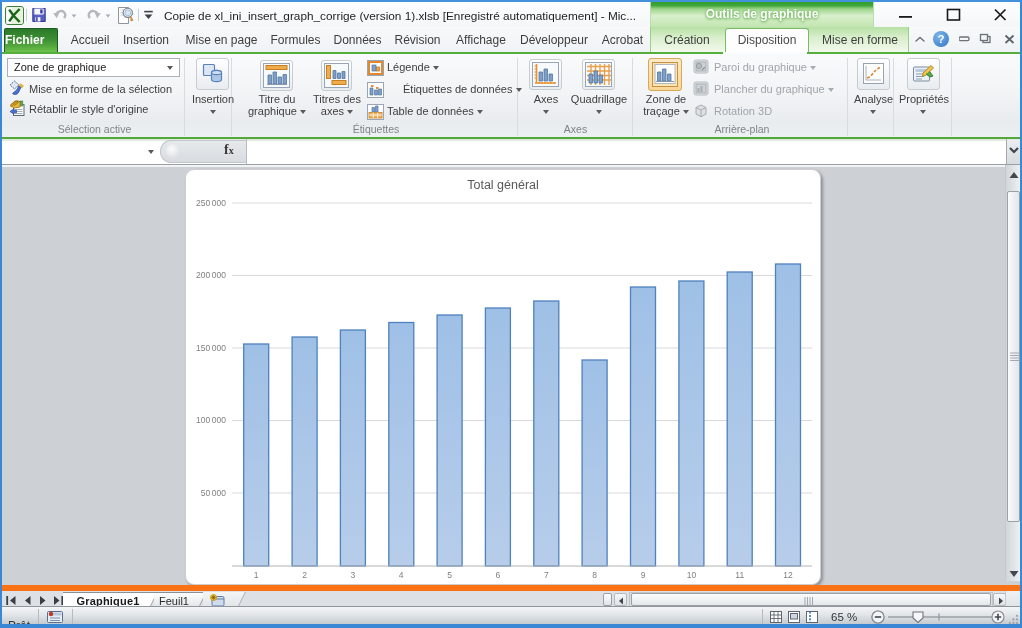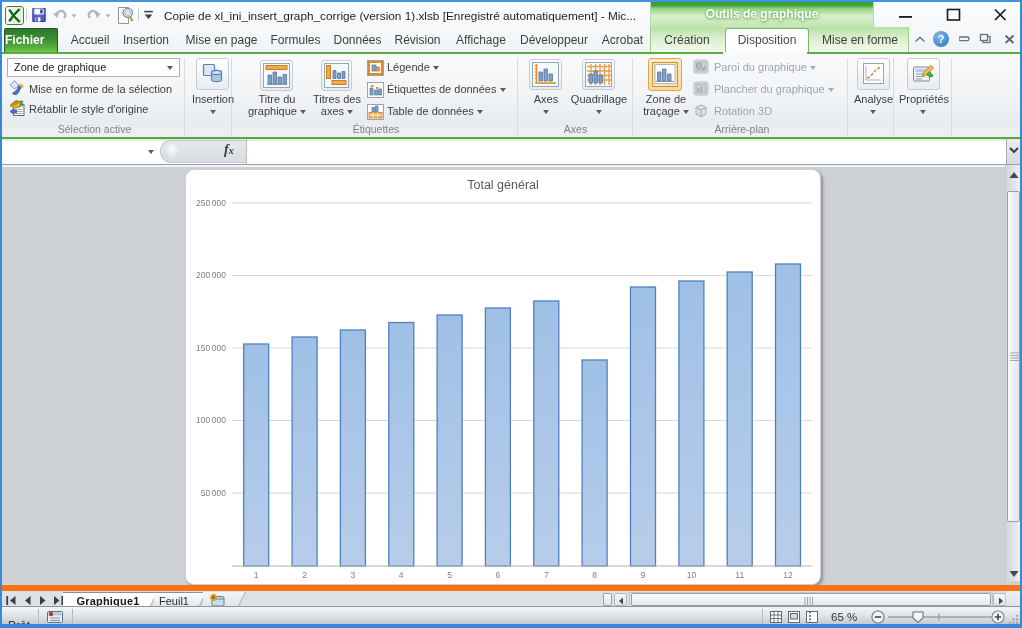--- a/index.html
+++ b/index.html
@@ -172,21 +172,21 @@
     <rect x="5" y="5" width="4" height="6" fill="#7d9fc9" stroke="#54779f" stroke-width="0.7"></rect>
     <rect x="9.5" y="7" width="3" height="4" fill="#e8a04c" stroke="#b2741f" stroke-width="0.7"></rect>
   </svg>
   <div class="abs btxt" style="left:385px;top:7px;text-align:left">Légende <span class="arrow-down" style="margin-bottom:1px"></span></div>
   <svg class="abs" style="left:365px;top:28px" width="17" height="16" viewBox="0 0 17 16">
     <rect x="0.5" y="0.5" width="16" height="15" fill="#fdfdfd" stroke="#97a5b6"></rect>
     <path d="M3 13 v-7 h3 v7z M7.5 13 v-5 h3 v5z M11.5 13 v-6 h3 v6z" fill="#7d9fc9" stroke="#54779f" stroke-width="0.7"></path>
     <rect x="4" y="3" width="2.5" height="2" fill="#e8883c"></rect>
       <rect x="9" y="5" width="2.5" height="2" fill="#e8883c"></rect>
   </svg>
-  <div class="abs btxt" style="left:385px;top:29px;text-align:center">Étiquettes de données <span class="arrow-down" style="margin-bottom:1px"></span></div>
+  <div class="abs btxt" style="left:401px;top:29px;text-align:center">Étiquettes de données <span class="arrow-down" style="margin-bottom:1px"></span></div>
   <svg class="abs" style="left:365px;top:50px" width="17" height="16" viewBox="0 0 17 16">
     <rect x="0.5" y="0.5" width="16" height="15" fill="#fdfdfd" stroke="#97a5b6"></rect>
     <path d="M5 8 v-4.5 h2.5 v4.5z M8.5 8 v-6 h2.5 v6z" fill="#7d9fc9" stroke="#54779f" stroke-width="0.7"></path>
     <rect x="2" y="8.5" width="13" height="5.5" fill="#f0b25c" stroke="#c77f22" stroke-width="0.8"></rect>
     <path d="M2 11 h13 M6.3 8.5 v5.5 M10.6 8.5 v5.5" stroke="#fff" stroke-width="0.8"></path>
   </svg>
   <div class="abs btxt" style="left:385px;top:51px;text-align:left">Table de données <span class="arrow-down" style="margin-bottom:1px"></span></div>
   <div class="glabel" style="left:300px;width:148px">Étiquettes</div>
 
   <div class="icon-frame" style="left:527px;top:5px;width:33px;height:31px"></div>
@@ -256,21 +256,21 @@
   <div class="abs btxt" style="left:890px;top:39px;width:64px">Propriétés</div>
   <span class="arrow-down abs" style="left:918px;top:56px"></span>
   <div class="abs" style="left:0;top:83px;width:1018px;height:2px;background:#52a73d"></div>
 </div>
 <div class="abs" style="left:723px;top:52px;width:84px;height:2px;background:#fbfcfd;z-index:5"></div>
 <div id="fbar" class="abs">
   <div class="abs" style="left:0;top:0;width:1018px;height:2px;background:#e1ecdb"></div>
   <span class="arrow-down abs" style="left:146px;top:11px"></span>
   <div class="abs" style="left:158px;top:1px;width:86px;height:23px;background:linear-gradient(#e6e9ec,#d8dce0);border:1px solid #c2c7cc;border-radius:11px 0 0 11px;border-right:none"></div>
   <div class="abs" style="left:164px;top:5px;width:14px;height:14px;border-radius:7px;background:radial-gradient(circle at 40% 35%,#fafbfc,#d4d8dc)"></div>
-  <div class="abs" style="left:222px;top:3px;width:20px;height:18px;font-family:'Liberation Serif',serif;font-style:italic;font-weight:bold;font-size:14px;color:#3a3a3a">f<span style="font-size:10px">x</span></div>
+  <div class="abs" style="left:222px;top:3px;width:20px;height:18px;font-family:'Liberation Serif',serif;font-weight:bold;font-size:14px;color:#3a3a3a">f<span style="font-size:10px">x</span></div>
   <div class="abs" style="left:244px;top:0;width:1px;height:25px;background:#b7bcc1"></div>
   <div class="abs" style="left:1004px;top:0;width:1px;height:26px;background:#b7bcc1"></div>
   <div class="abs" style="left:1004px;top:1px;width:14px;height:24px;background:linear-gradient(#ebedef,#d8dcdf);border-left:1px solid #a6abb0">
     <svg style="margin:7px auto 0" width="10" height="8" viewBox="0 0 10 8">
         <path d="M1 1 L5 5 L9 1" stroke="#3f4348" stroke-width="2.2" fill="none"></path>
       </svg>
   </div>
   <div class="abs" style="left:0;top:25px;width:1018px;height:1px;background:#9aa0a7"></div>
 </div>
 <div id="work" class="abs">

